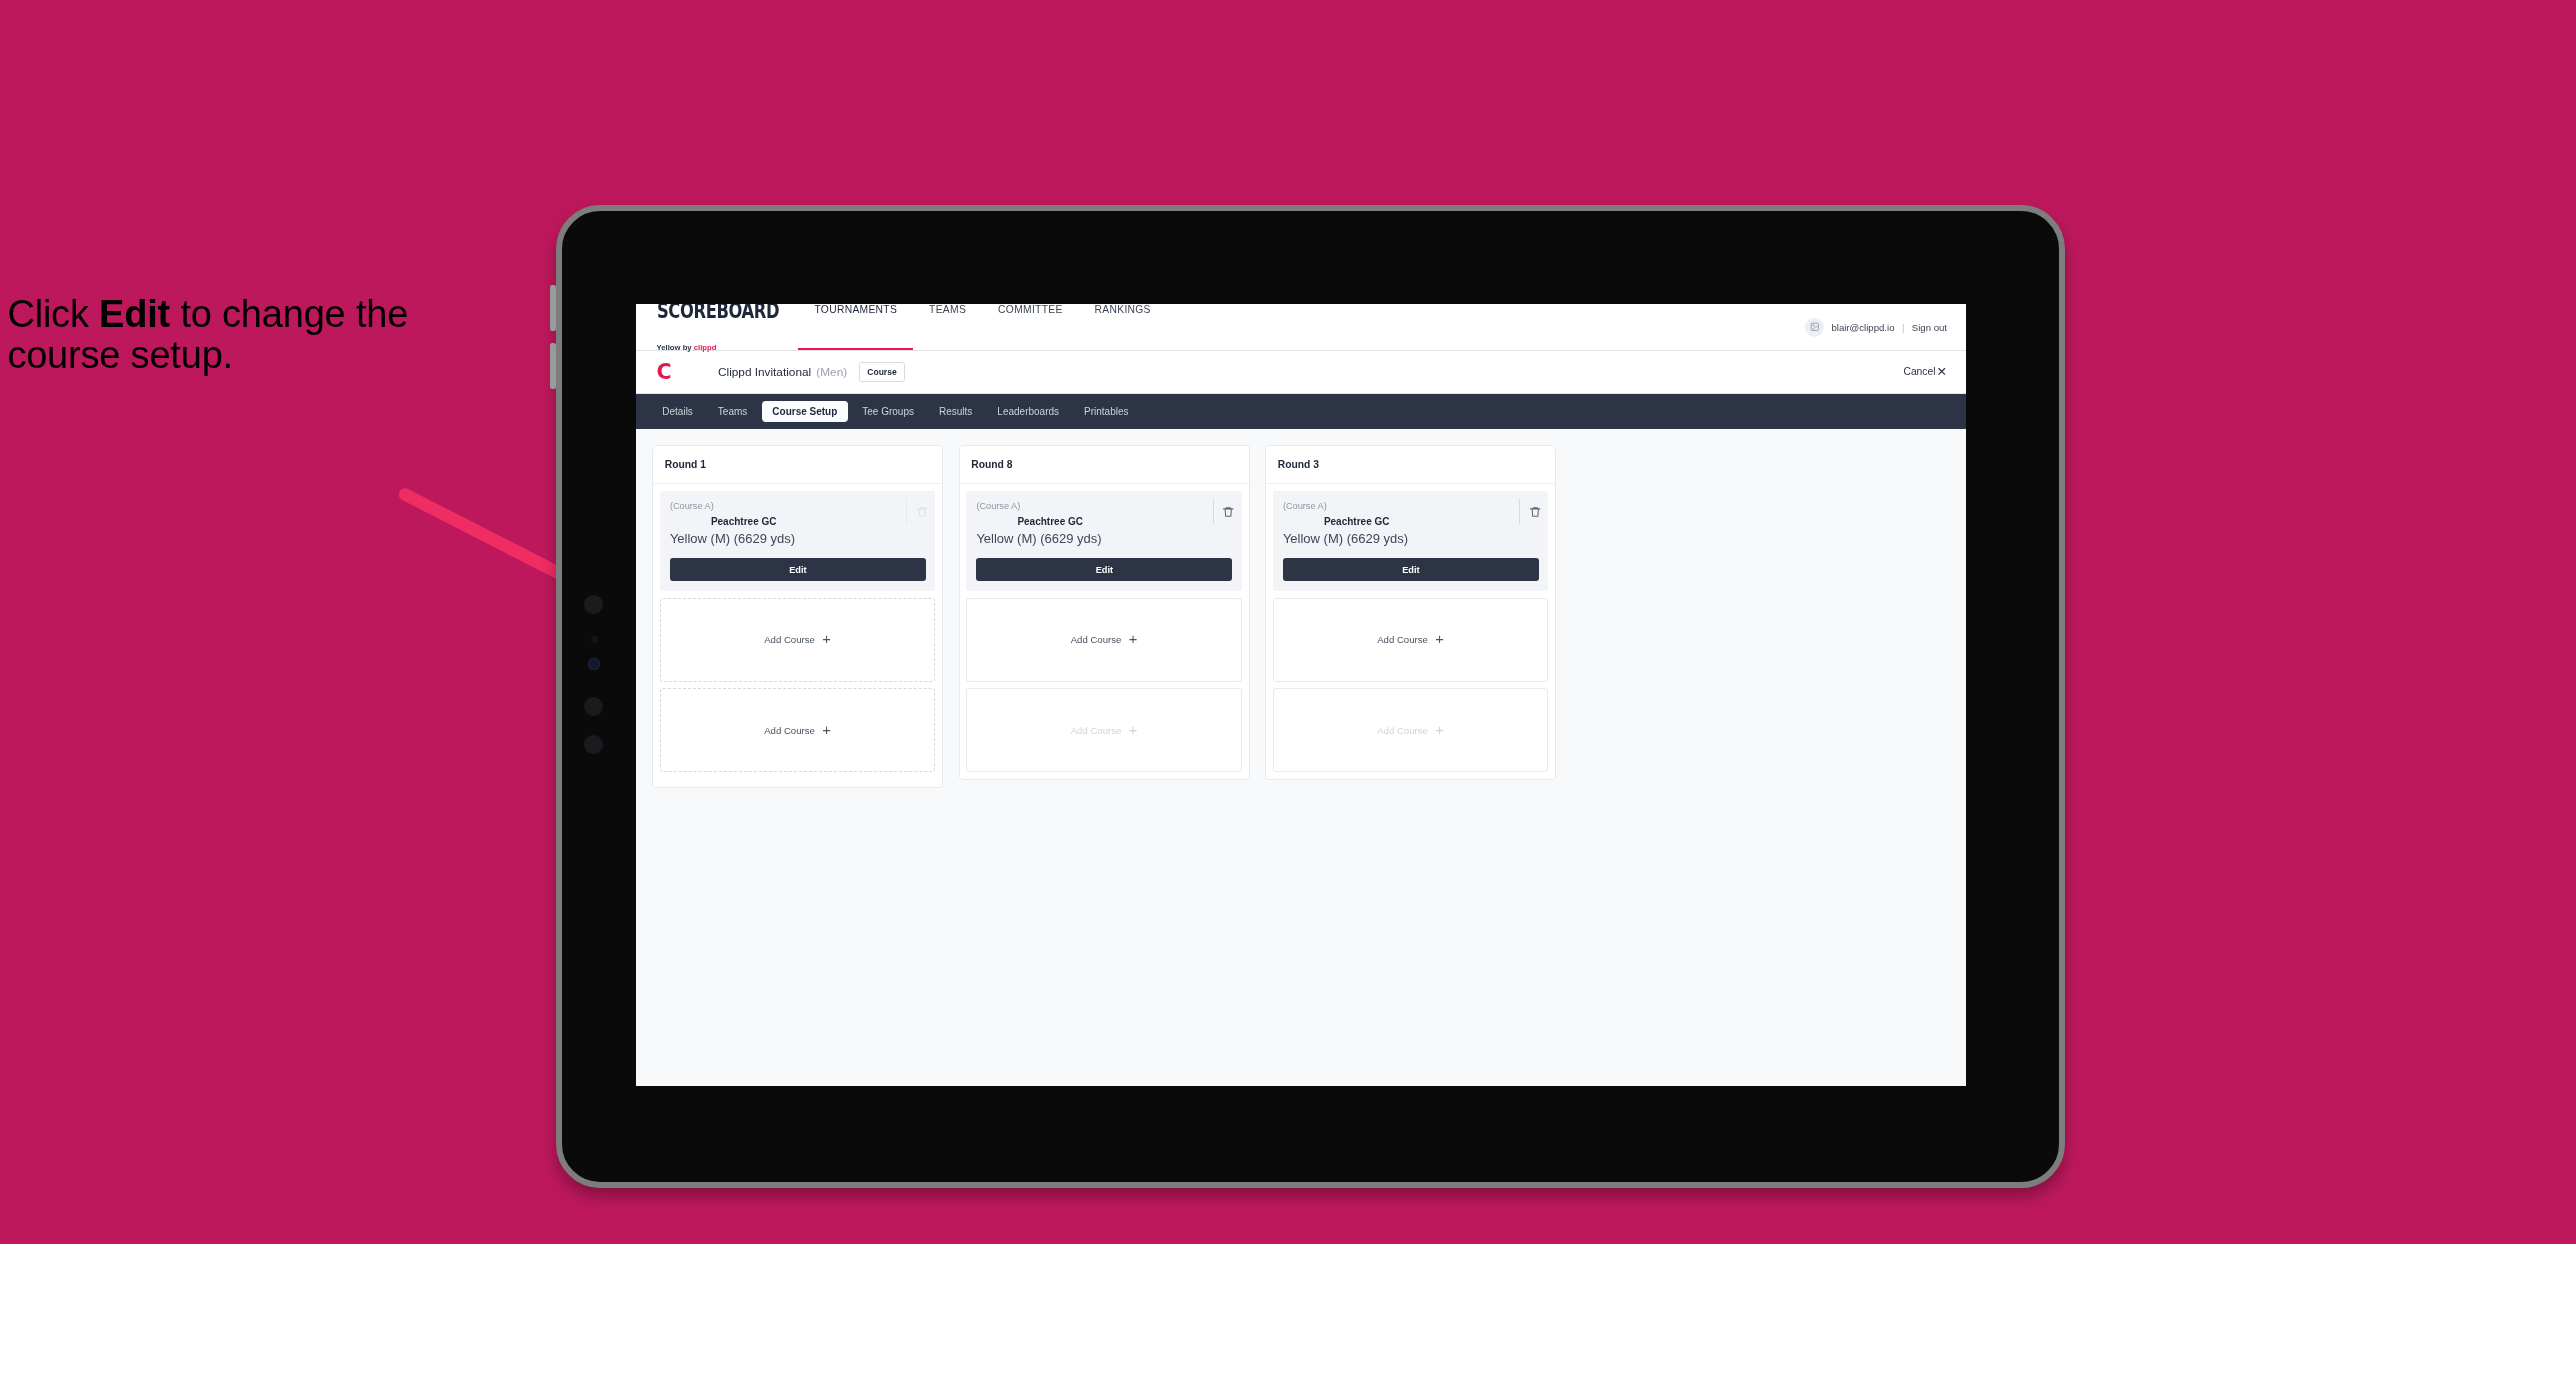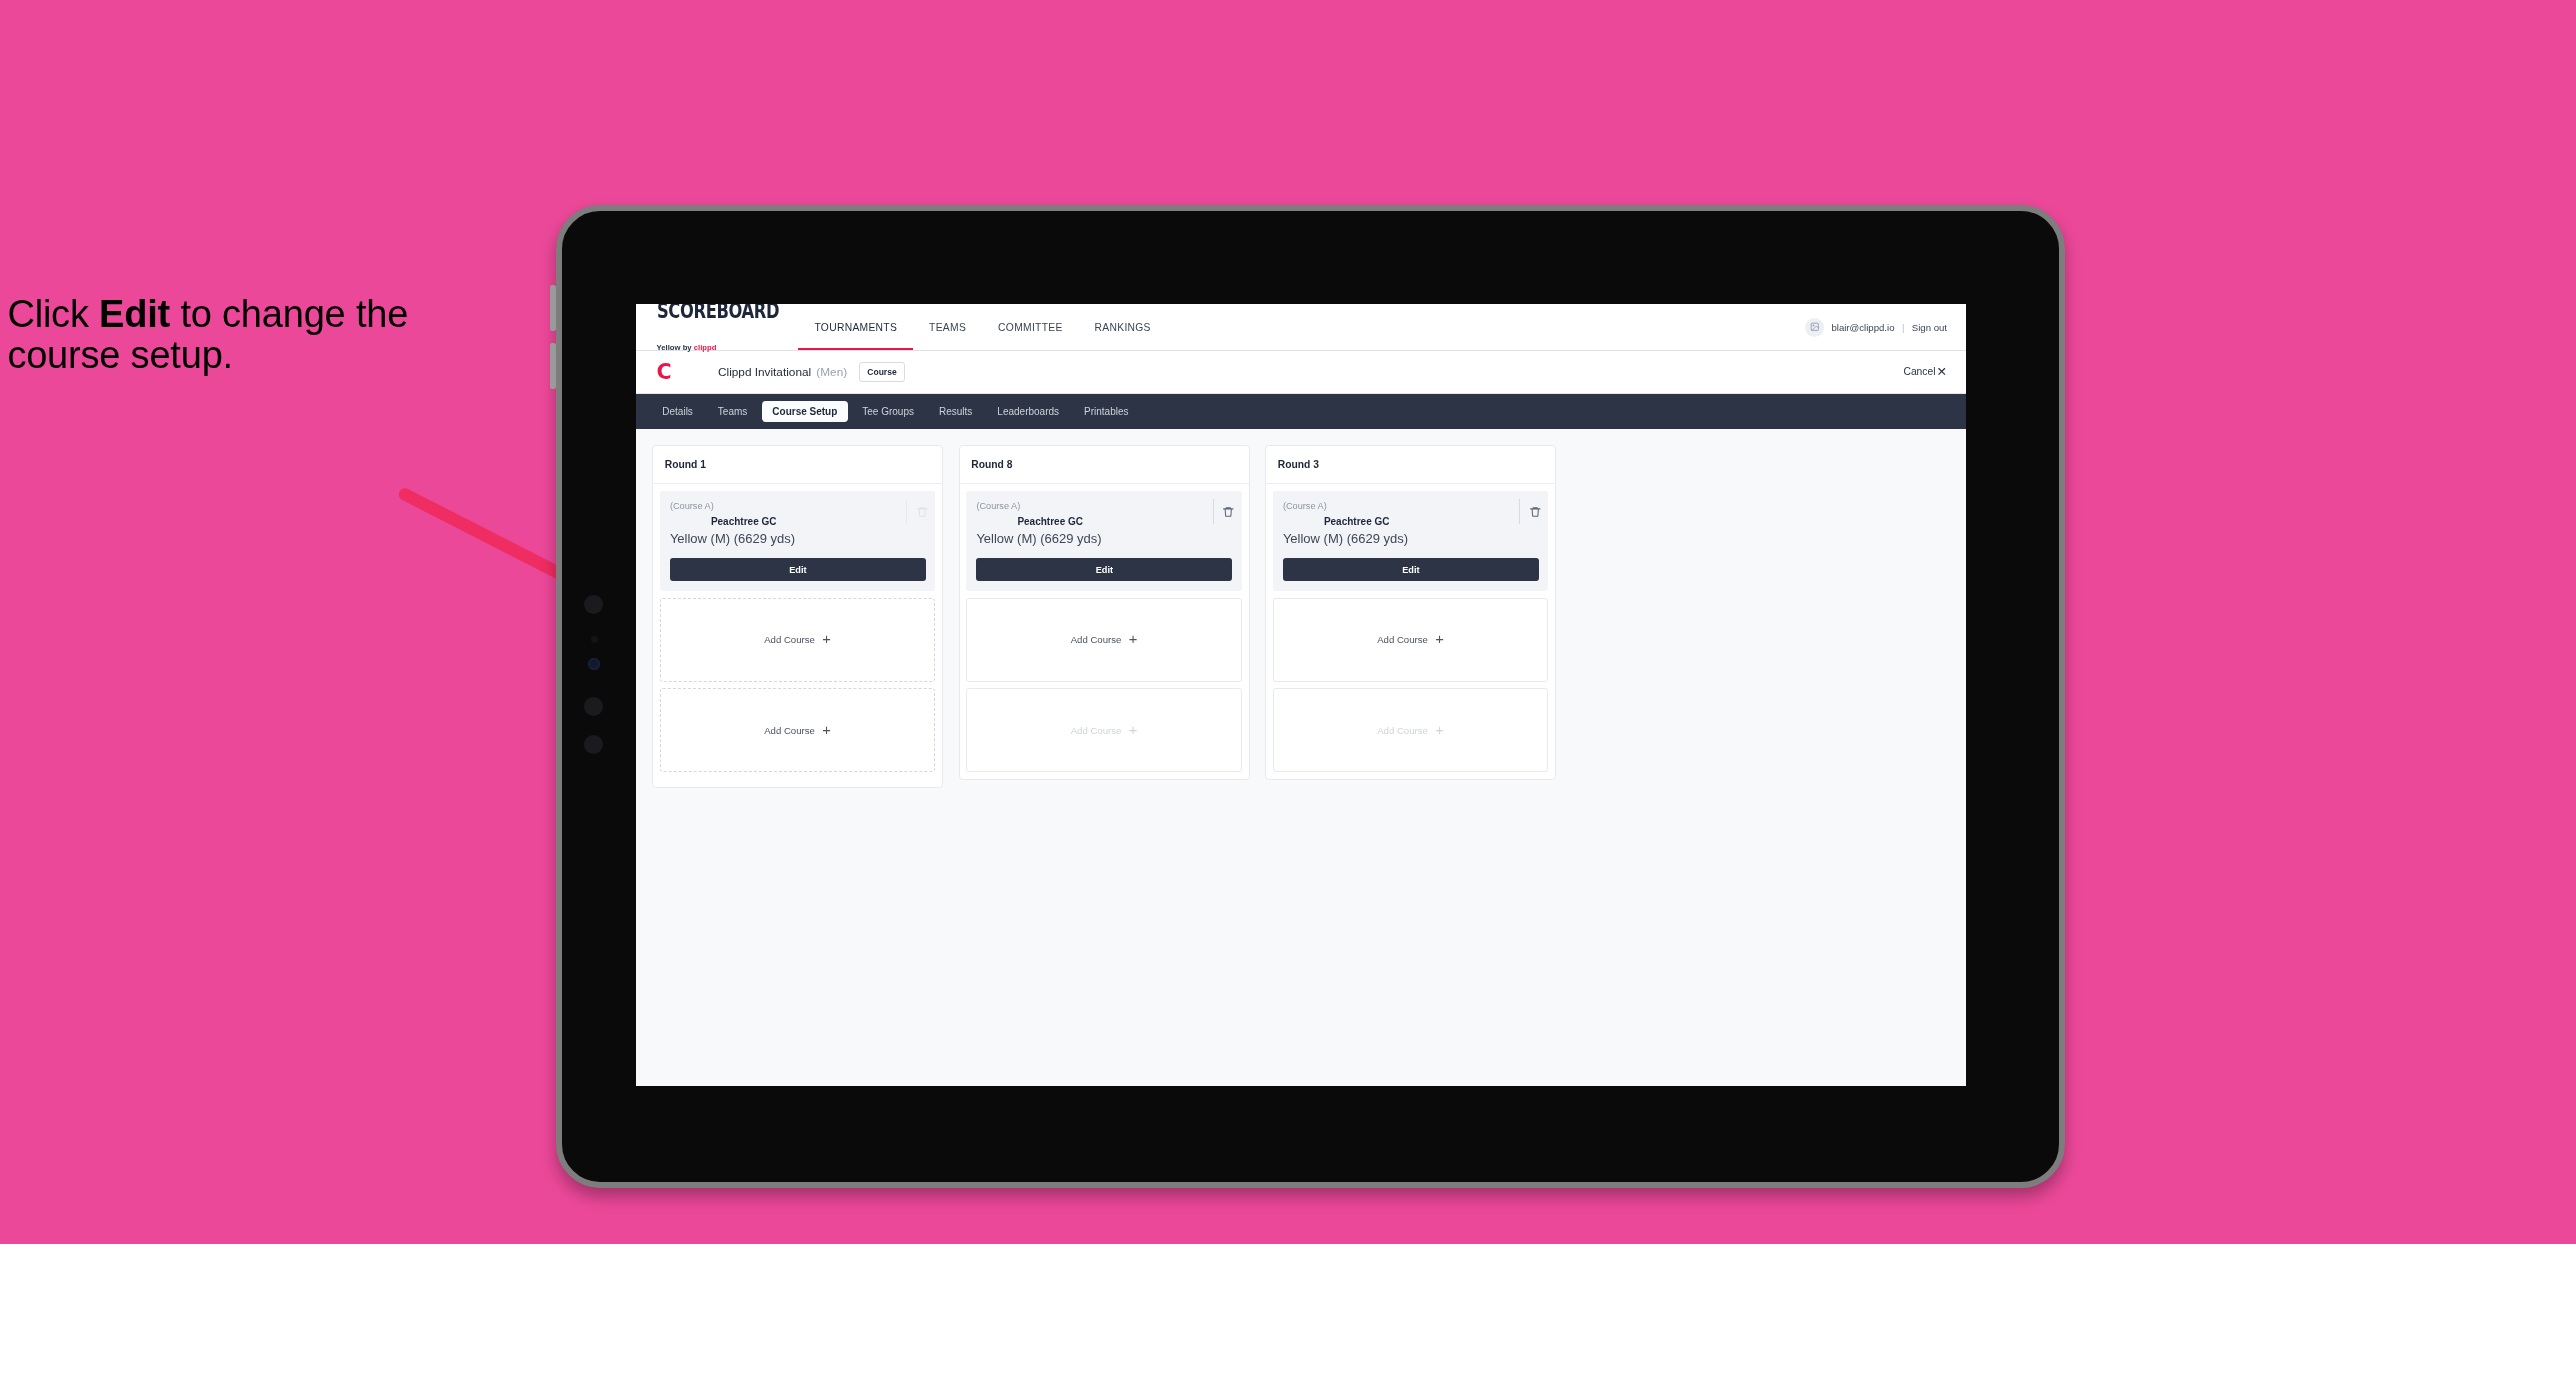--- a/index.html
+++ b/index.html
@@ -3,21 +3,21 @@
 <meta charset="utf-8">
 <style>
   * { box-sizing: border-box; margin: 0; padding: 0; }
   html, body {
     width: 2576px; height: 1386px;
     background: #ffffff;
     font-family: "Liberation Sans", sans-serif;
     overflow: hidden;
   }
 
-  #stage { position: relative; width: 2576px; height: 1244px; background: #ec4899; }
+  #stage { position: relative; width: 2576px; height: 1244px; background: #be185d; }
 
   
   #annotation {
     position: absolute;
     left: 7.4px; top: 294px;
     width: 442px;
     font-size: 38px;
     line-height: 1.08;
     color: #000;
     font-weight: 400;
@@ -84,21 +84,21 @@
     font-weight: 700; font-size: 17px; letter-spacing: -0.4px;
     color: #1e2639; line-height: 1;
     transform: scaleY(1.22) scaleX(0.96); transform-origin: left center;
   }
   #logo-sub {
     margin-top: 5.2px; font-size: 7.7px; color: #2a3246; font-weight: 600; line-height:1;
   }
   #logo-sub .brand { color: #e8174b; font-weight: 800; }
 
   .topnav-item {
-    display: flex; align-items: center;
+    display: flex; align-items: flex-start;
     padding: 0 16px;
     font-size: 10.3px; letter-spacing: 0.3px;
     color: #3b4454; font-weight: 500;
     position: relative; cursor: pointer;
   }
   .topnav-item.active { color: #1e2639; }
   .topnav-item.active::after {
     content: ""; position: absolute; left: 0; right: 0; bottom: 0;
     height: 2.2px; background: #e8174b;
   }

